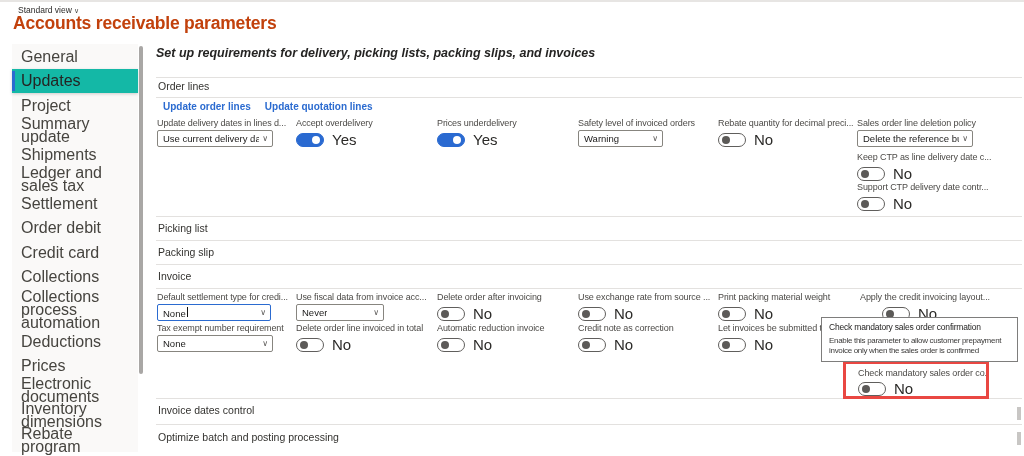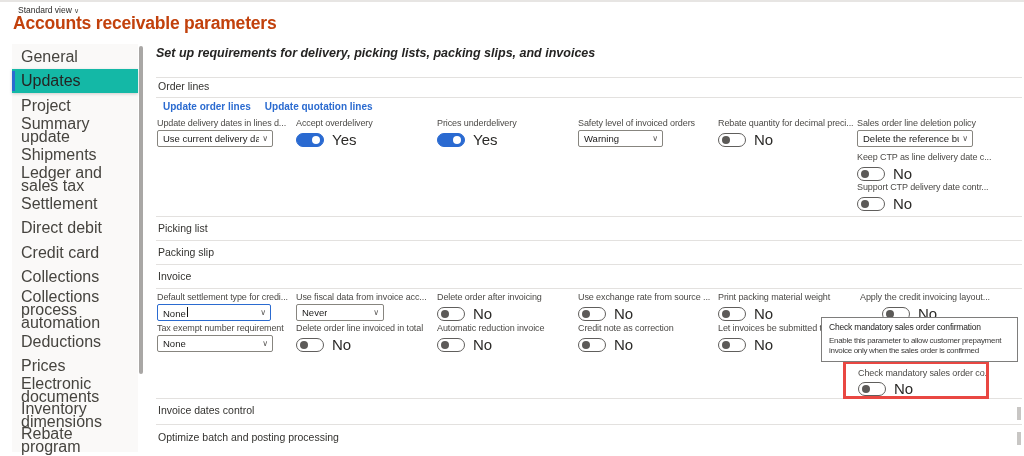--- a/index.html
+++ b/index.html
@@ -79,21 +79,21 @@
     <div class="nav-item">
         <span>Shipments</span>
       </div>
     <div class="nav-item">
         <span>Ledger and sales tax</span>
       </div>
     <div class="nav-item">
         <span>Settlement</span>
       </div>
     <div class="nav-item">
-        <span>Direct debit</span>
+        <span>Order debit</span>
       </div>
     <div class="nav-item">
         <span>Credit card</span>
       </div>
     <div class="nav-item">
         <span>Collections</span>
       </div>
     <div class="nav-item two-line">
         <span>Collections process automation</span>
       </div>

